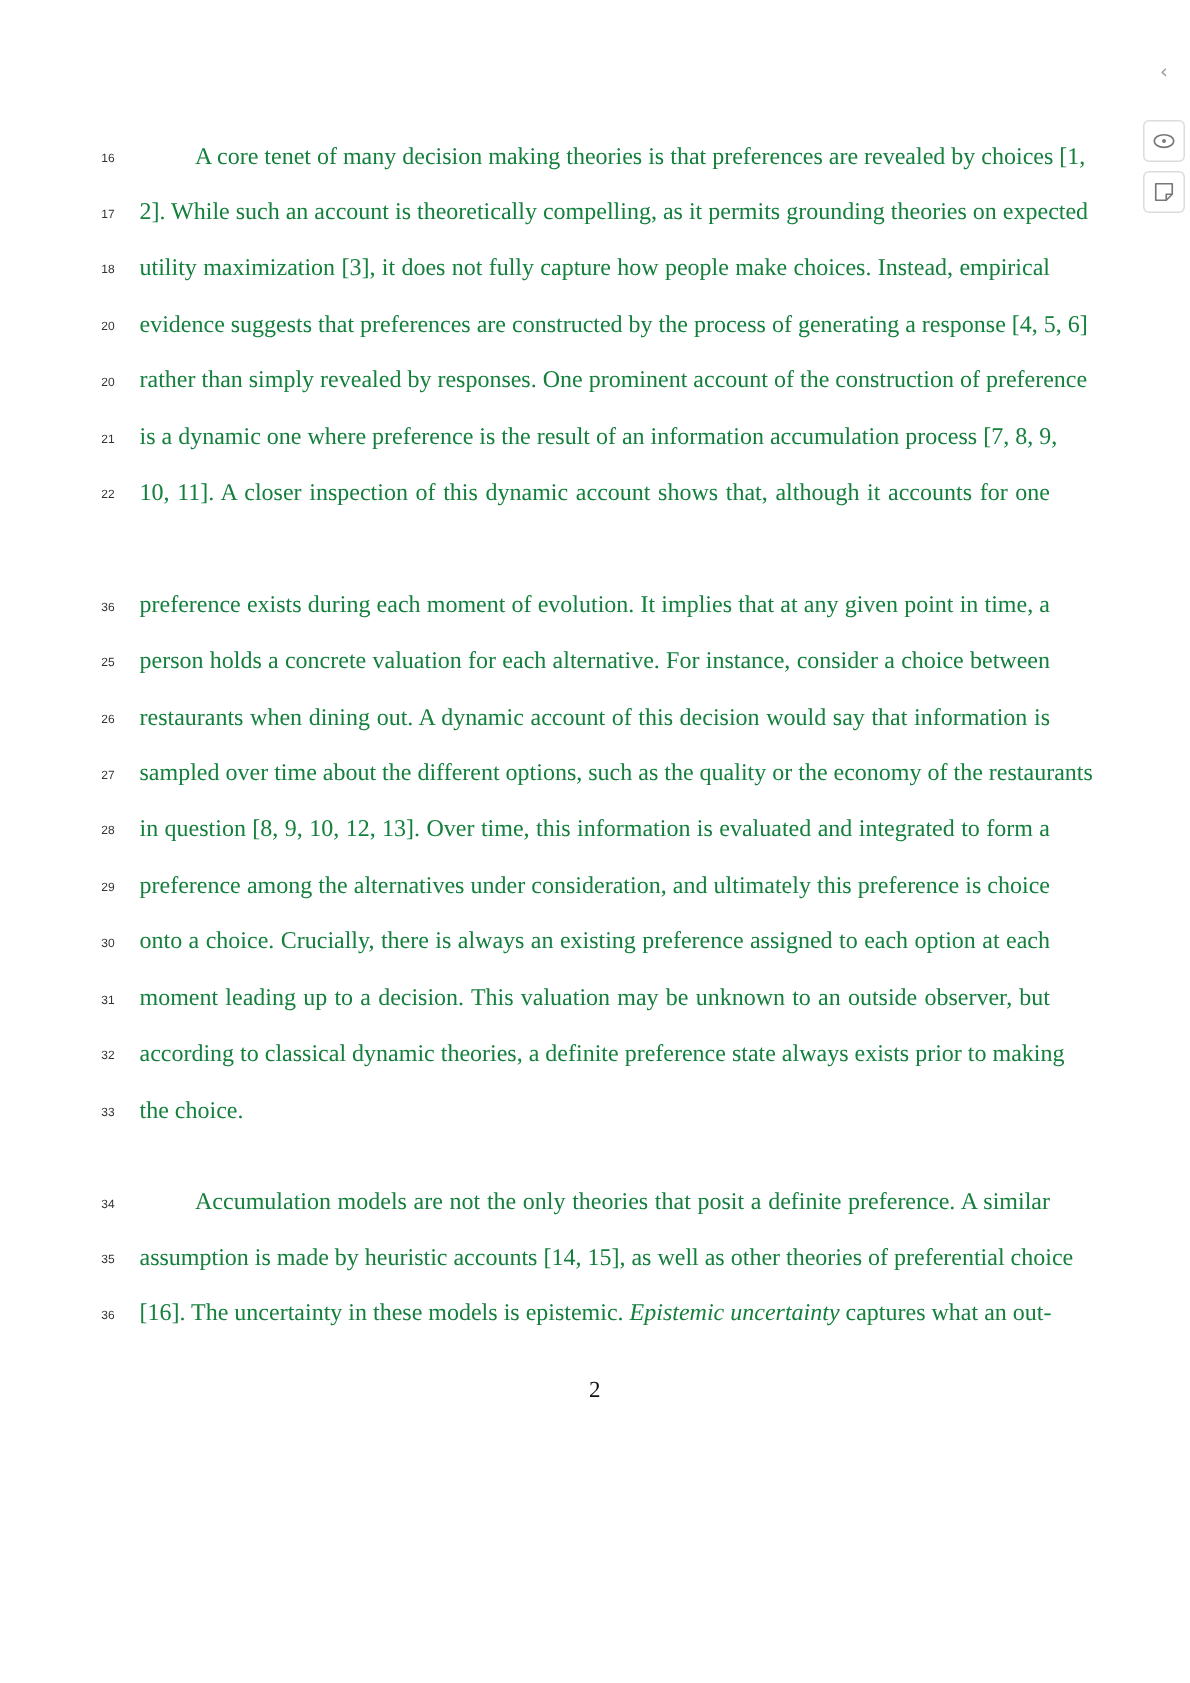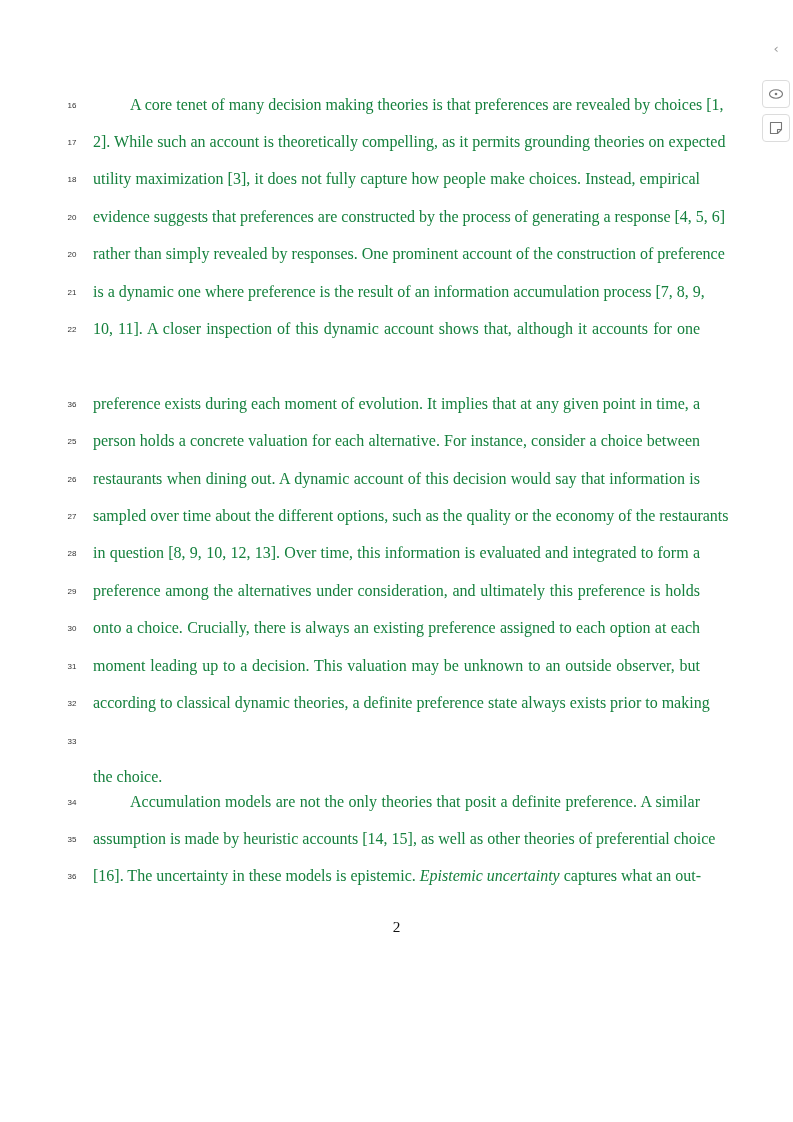--- a/index.html
+++ b/index.html
@@ -5,21 +5,21 @@
   html, body { margin:0; padding:0; background:#ffffff; }
   body { width:793px; height:1122px; position:relative; overflow:hidden; }
   .page { position:absolute; left:0; top:0; width:736px; height:1122px; background:#fff; }
   .line { position:absolute; left:0; width:793px; height:20px; }
   .ln { position:absolute; left:62px; width:20px; text-align:center;
         font-family:"Liberation Sans", sans-serif; font-size:8px; color:#333; top:6px; }
   .txt { position:absolute; left:93px; width:607px;
          font-family:"Liberation Serif", serif; font-size:16px; color:#15803d;
          white-space:nowrap; text-align:justify; text-align-last:justify; line-height:20px; }
   .txt.indent { left:130px; width:570px; }
-  .txt.last { text-align-last:left;margin-top:36px; }
+  .txt.last { text-align-last:left; }
   .pnum { position:absolute; left:0; width:793px; top:918px; text-align:center;
           font-family:"Liberation Serif", serif; font-size:15.3px; color:#111; }
   .side-chevron { position:absolute; left:769px; top:41px; width:14px; height:16px;
           color:#9a9a9a; font-family:"DejaVu Sans", sans-serif; font-size:13px; line-height:16px; text-align:center; cursor:pointer; }
   .side-btn { position:absolute; left:762px; width:28px; height:28px; border:1px solid #dcdcdc;
           border-radius:4px; background:#fff; box-sizing:border-box; cursor:pointer; display:flex; align-items:center; justify-content:center; }
   em { }
 </style>
 </head>
 <body>
@@ -69,21 +69,21 @@
   <div class="line" style="top:506px">
       <span class="ln">27</span>
       <span class="txt">sampled over time about the different options, such as the quality or the economy of the restaurants</span>
     </div>
   <div class="line" style="top:543px">
       <span class="ln">28</span>
       <span class="txt">in question [8, 9, 10, 12, 13].  Over time, this information is evaluated and integrated to form a</span>
     </div>
   <div class="line" style="top:581px">
       <span class="ln">29</span>
-      <span class="txt">preference among the alternatives under consideration, and ultimately this preference is holds</span>
+      <span class="txt">preference among the alternatives under consideration, and ultimately this preference is choice</span>
     </div>
   <div class="line" style="top:618px">
       <span class="ln">30</span>
       <span class="txt">onto a choice.  Crucially, there is always an existing preference assigned to each option at each</span>
     </div>
   <div class="line" style="top:656px">
       <span class="ln">31</span>
       <span class="txt">moment leading up to a decision.  This valuation may be unknown to an outside observer, but</span>
     </div>
   <div class="line" style="top:693px">

